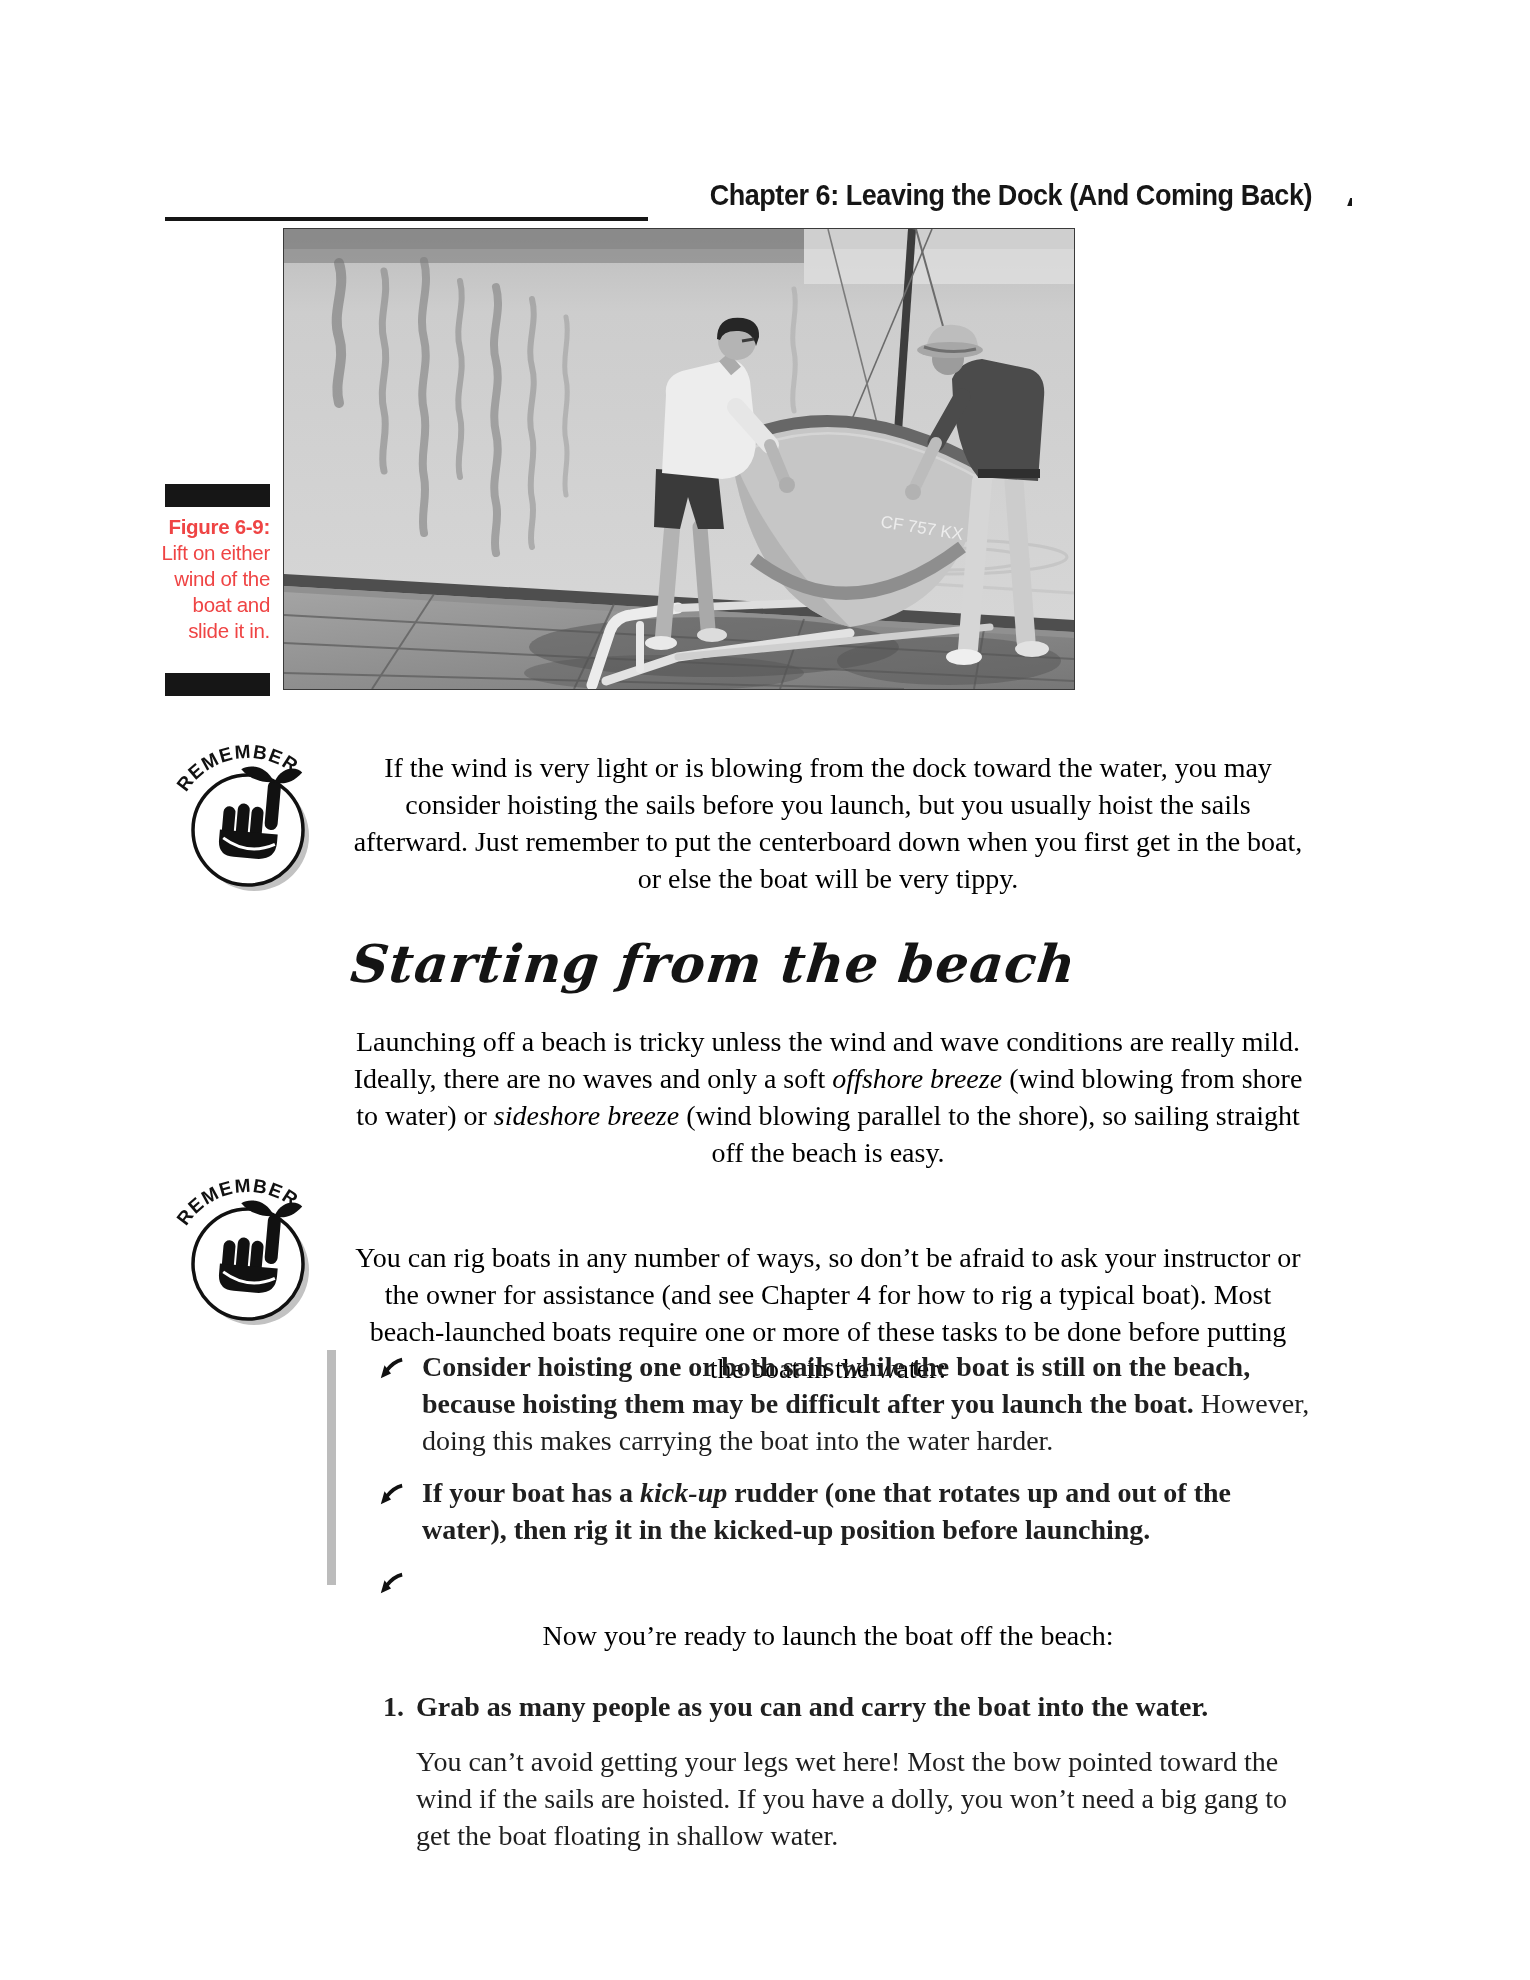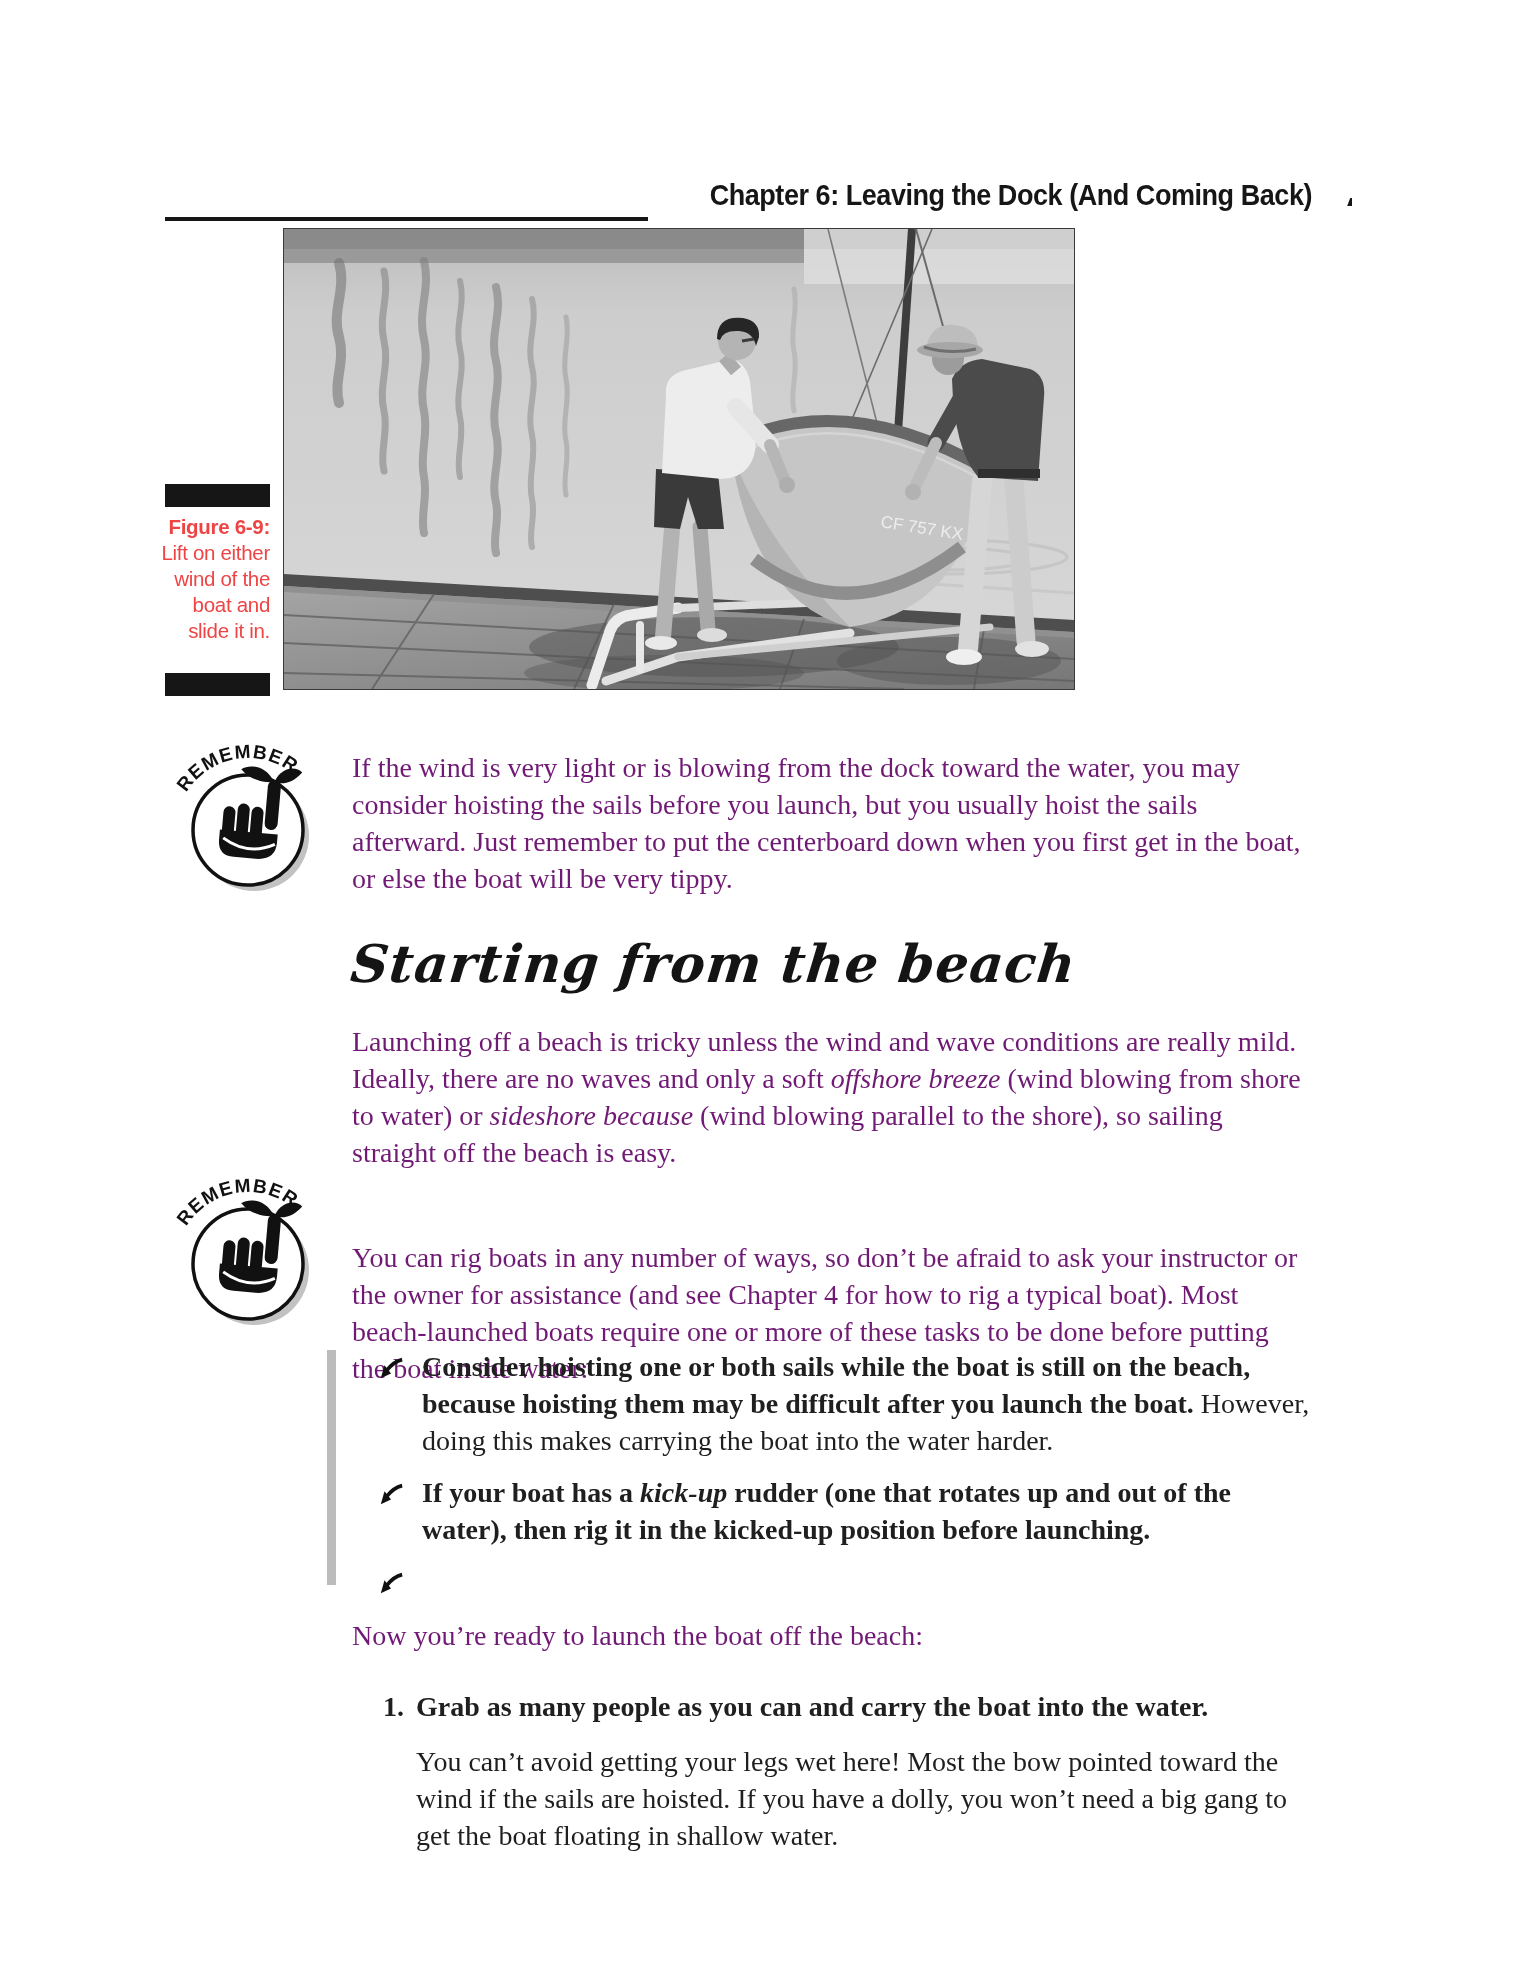--- a/index.html
+++ b/index.html
@@ -22,21 +22,21 @@
   .caption{position:absolute;left:118px;top:514px;width:152px;text-align:right;
            font-family:"Liberation Sans",sans-serif;font-size:20.5px;line-height:26px;
            letter-spacing:-0.3px;color:#ef4444;}
   .caption .lbl{font-weight:bold;}
 
   
   .rem{position:absolute;left:170px;width:165px;height:175px;}
   .rem.one{top:732px;} .rem.two{top:1166px;}
 
   
-  .body{position:absolute;font-size:28px;line-height:37px;color:#701a75;text-align:left;}
+  .body{position:absolute;font-size:28px;line-height:37px;color:#000000;text-align:center;}
   .p1{left:352px;top:749px;width:952px;}
   .heading{position:absolute;left:348px;top:933px;font-family:"DejaVu Serif",serif;
            font-weight:bold;font-style:italic;font-size:52px;letter-spacing:1px;
            color:#141414;transform:skewX(-6deg);transform-origin:0 100%;}
   .p2{left:352px;top:1023px;width:952px;}
   .p3{left:352px;top:1239px;width:952px;}
   .pready{left:352px;top:1617px;width:952px;}
 
   .i{font-style:italic;} .b{font-weight:bold;} .bi{font-weight:bold;font-style:italic;}
 
@@ -202,21 +202,21 @@
       <rect x="80" y="74" width="12" height="34" rx="6"></rect>
       <path d="M50,100 h58 v8 q0,18 -20,18 h-22 q-16,0 -16,-16 z"></path>
       <path d="M54,108 q26,16 52,2" stroke="#fff" stroke-width="3" fill="none"></path>
     </g>
   </svg>
 
   <div class="body p1">If the wind is very light or is blowing from the dock toward the water, you may consider hoisting the sails before you launch, but you usually hoist the sails afterward. Just remember to put the centerboard down when you first get in the boat, or else the boat will be very tippy.</div>
 
   <div class="heading">Starting from the beach</div>
 
-  <div class="body p2"><span>Launching off a beach is tricky unless the wind and wave conditions are really mild. Ideally, there are no waves and only a soft </span><span class="i">offshore breeze</span><span> (wind blowing from shore to water) or </span><span class="i">sideshore because</span><span> (wind blowing parallel to the shore), so sailing straight off the beach is easy.</span></div>
+  <div class="body p2"><span>Launching off a beach is tricky unless the wind and wave conditions are really mild. Ideally, there are no waves and only a soft </span><span class="i">offshore breeze</span><span> (wind blowing from shore to water) or </span><span class="i">sideshore breeze</span><span> (wind blowing parallel to the shore), so sailing straight off the beach is easy.</span></div>
 
   <svg class="rem two" viewBox="0 0 165 175">
     <circle cx="84" cy="104" r="55" fill="#c2c2c2"></circle>
     <circle cx="78" cy="98" r="55" fill="#ffffff" stroke="#111" stroke-width="3.5"></circle>
     <g transform="rotate(-10 78 98)">
       <path id="arc2" d="M11.7,69.9 A72,72 0 0 1 144.3,69.9" fill="none"></path>
       <text font-family="Liberation Sans, sans-serif" font-weight="bold" font-size="19" letter-spacing="1.5" fill="#111">
         <textPath href="#arc2" startOffset="50%" text-anchor="middle">REMEMBER</textPath>
       </text>
     </g>

